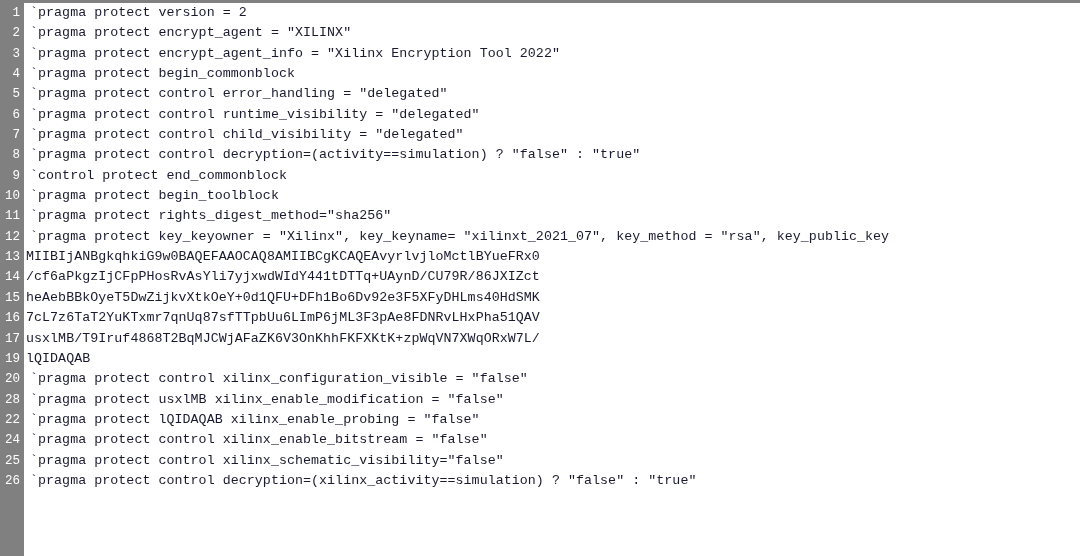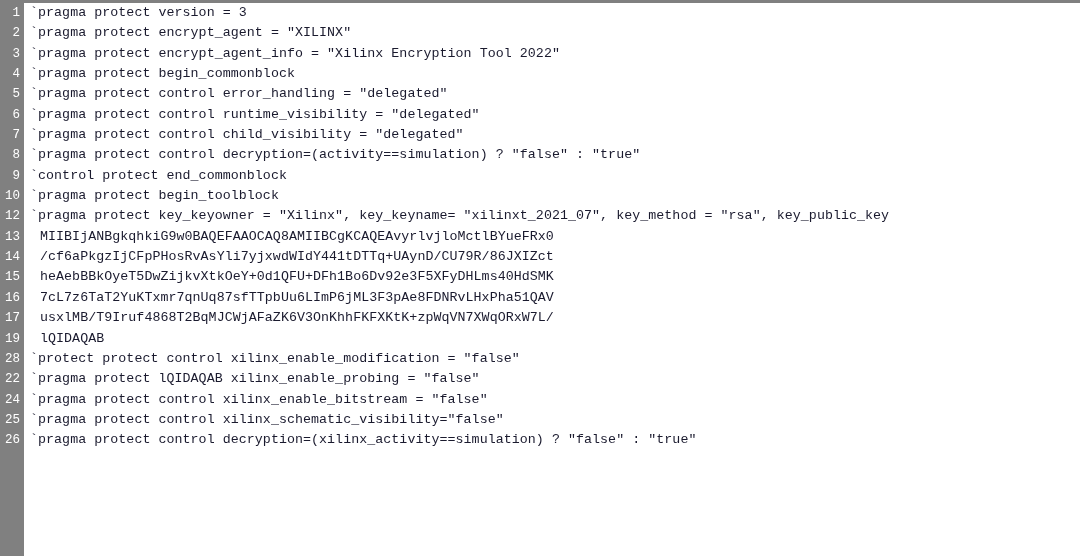--- a/index.html
+++ b/index.html
@@ -78,50 +78,52 @@
     color: #1a1a2e;
     font-size: 13.3px;
     font-family: "Liberation Mono", "DejaVu Sans Mono", monospace;
     letter-spacing: 0.05px;
     white-space: pre;
     overflow: hidden;
   }
 
   
   .lt.b64 {
-    padding-left: 16px;
+    padding-left: 2px;
   }
 </style>
 </head>
 <body>
 
 <div class="editor">
 
   <div class="top-rule"></div>
 
   <div class="gutter-band"></div>
 
   <div class="code-area" id="code-area">
-      <div class="code-line"><div class="ln">1</div><div class="lt">`pragma protect version = 3</div></div>
+      <div class="code-line"><div class="ln">1</div><div class="lt">`pragma protect version = 2</div></div>
       <div class="code-line"><div class="ln">2</div><div class="lt">`pragma protect encrypt_agent = "XILINX"</div></div>
       <div class="code-line"><div class="ln">3</div><div class="lt">`pragma protect encrypt_agent_info = "Xilinx Encryption Tool 2022"</div></div>
       <div class="code-line"><div class="ln">4</div><div class="lt">`pragma protect begin_commonblock</div></div>
       <div class="code-line"><div class="ln">5</div><div class="lt">`pragma protect control error_handling = "delegated"</div></div>
       <div class="code-line"><div class="ln">6</div><div class="lt">`pragma protect control runtime_visibility = "delegated"</div></div>
       <div class="code-line"><div class="ln">7</div><div class="lt">`pragma protect control child_visibility = "delegated"</div></div>
       <div class="code-line"><div class="ln">8</div><div class="lt">`pragma protect control decryption=(activity==simulation) ? "false" : "true"</div></div>
       <div class="code-line"><div class="ln">9</div><div class="lt">`control protect end_commonblock</div></div>
       <div class="code-line"><div class="ln">10</div><div class="lt">`pragma protect begin_toolblock</div></div>
+      <div class="code-line"><div class="ln">11</div><div class="lt">`pragma protect rights_digest_method="sha256"</div></div>
       <div class="code-line"><div class="ln">12</div><div class="lt">`pragma protect key_keyowner = "Xilinx", key_keyname= "xilinxt_2021_07", key_method = "rsa", key_public_key</div></div>
       <div class="code-line"><div class="ln">13</div><div class="lt b64">MIIBIjANBgkqhkiG9w0BAQEFAAOCAQ8AMIIBCgKCAQEAvyrlvjloMctlBYueFRx0</div></div>
       <div class="code-line"><div class="ln">14</div><div class="lt b64">/cf6aPkgzIjCFpPHosRvAsYli7yjxwdWIdY441tDTTq+UAynD/CU79R/86JXIZct</div></div>
       <div class="code-line"><div class="ln">15</div><div class="lt b64">heAebBBkOyeT5DwZijkvXtkOeY+0d1QFU+DFh1Bo6Dv92e3F5XFyDHLms40HdSMK</div></div>
       <div class="code-line"><div class="ln">16</div><div class="lt b64">7cL7z6TaT2YuKTxmr7qnUq87sfTTpbUu6LImP6jML3F3pAe8FDNRvLHxPha51QAV</div></div>
       <div class="code-line"><div class="ln">17</div><div class="lt b64">usxlMB/T9Iruf4868T2BqMJCWjAFaZK6V3OnKhhFKFXKtK+zpWqVN7XWqORxW7L/</div></div>
       <div class="code-line"><div class="ln">19</div><div class="lt b64">lQIDAQAB</div></div>
-      <div class="code-line"><div class="ln">28</div><div class="lt">`protect protect control xilinx_enable_modification = "false"</div></div>
+      <div class="code-line"><div class="ln">20</div><div class="lt">`pragma protect control xilinx_configuration_visible = "false"</div></div>
+      <div class="code-line"><div class="ln">28</div><div class="lt">`pragma protect usxlMB xilinx_enable_modification = "false"</div></div>
       <div class="code-line"><div class="ln">22</div><div class="lt">`pragma protect lQIDAQAB xilinx_enable_probing = "false"</div></div>
       <div class="code-line"><div class="ln">24</div><div class="lt">`pragma protect control xilinx_enable_bitstream = "false"</div></div>
       <div class="code-line"><div class="ln">25</div><div class="lt">`pragma protect control xilinx_schematic_visibility="false"</div></div>
       <div class="code-line"><div class="ln">26</div><div class="lt">`pragma protect control decryption=(xilinx_activity==simulation) ? "false" : "true"</div></div>
     </div>
 
 </div>
 
 </body></html>

